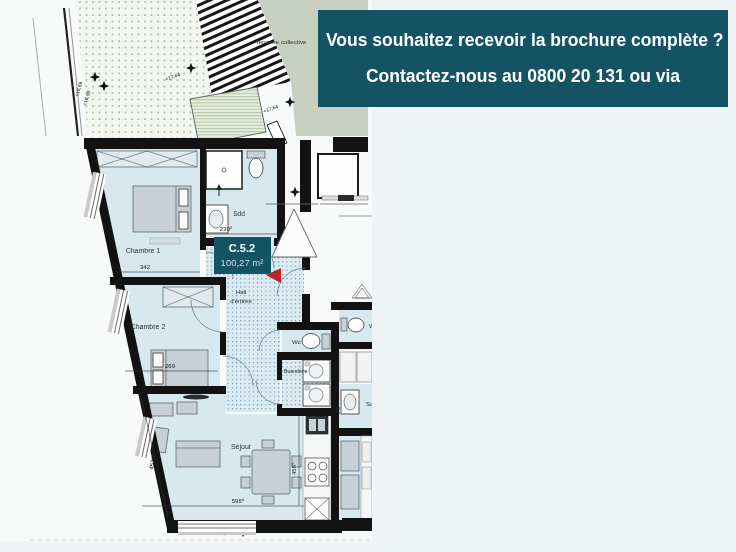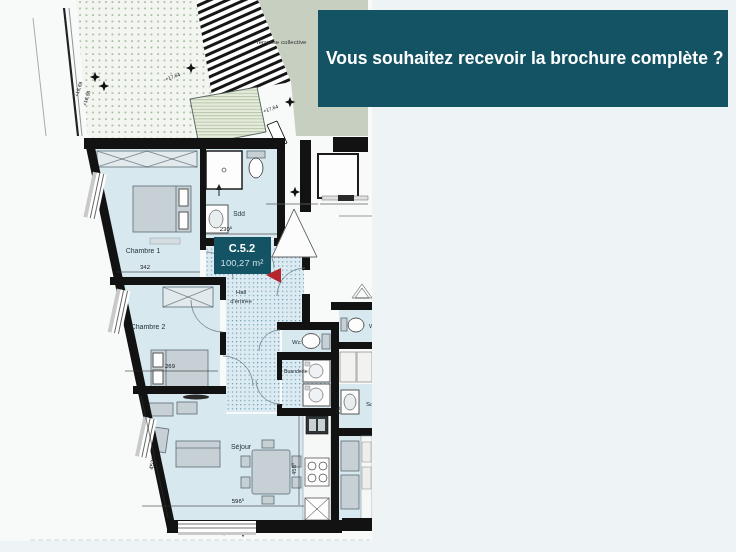--- a/index.html
+++ b/index.html
@@ -326,15 +326,16 @@
   <g>
     <rect x="214" y="237" width="57" height="37" fill="#135363"></rect>
     <text x="242" y="252" text-anchor="middle" style="font-size:11px;font-weight:bold;fill:#ffffff">C.5.2</text>
     <text x="242" y="266" text-anchor="middle" style="font-size:9.5px;fill:#c9dfe8">100,27 m²</text>
   </g>
   <polygon points="281,268 281,283 266,275" fill="#b5252c"></polygon>
 </svg>
 
 <div class="banner">
   <div>Vous souhaitez recevoir la brochure complète ?</div>
+  <div>Contactez-nous au 0800 20 131 ou via</div>
 </div>
 
 </div>
 
 </body></html>

